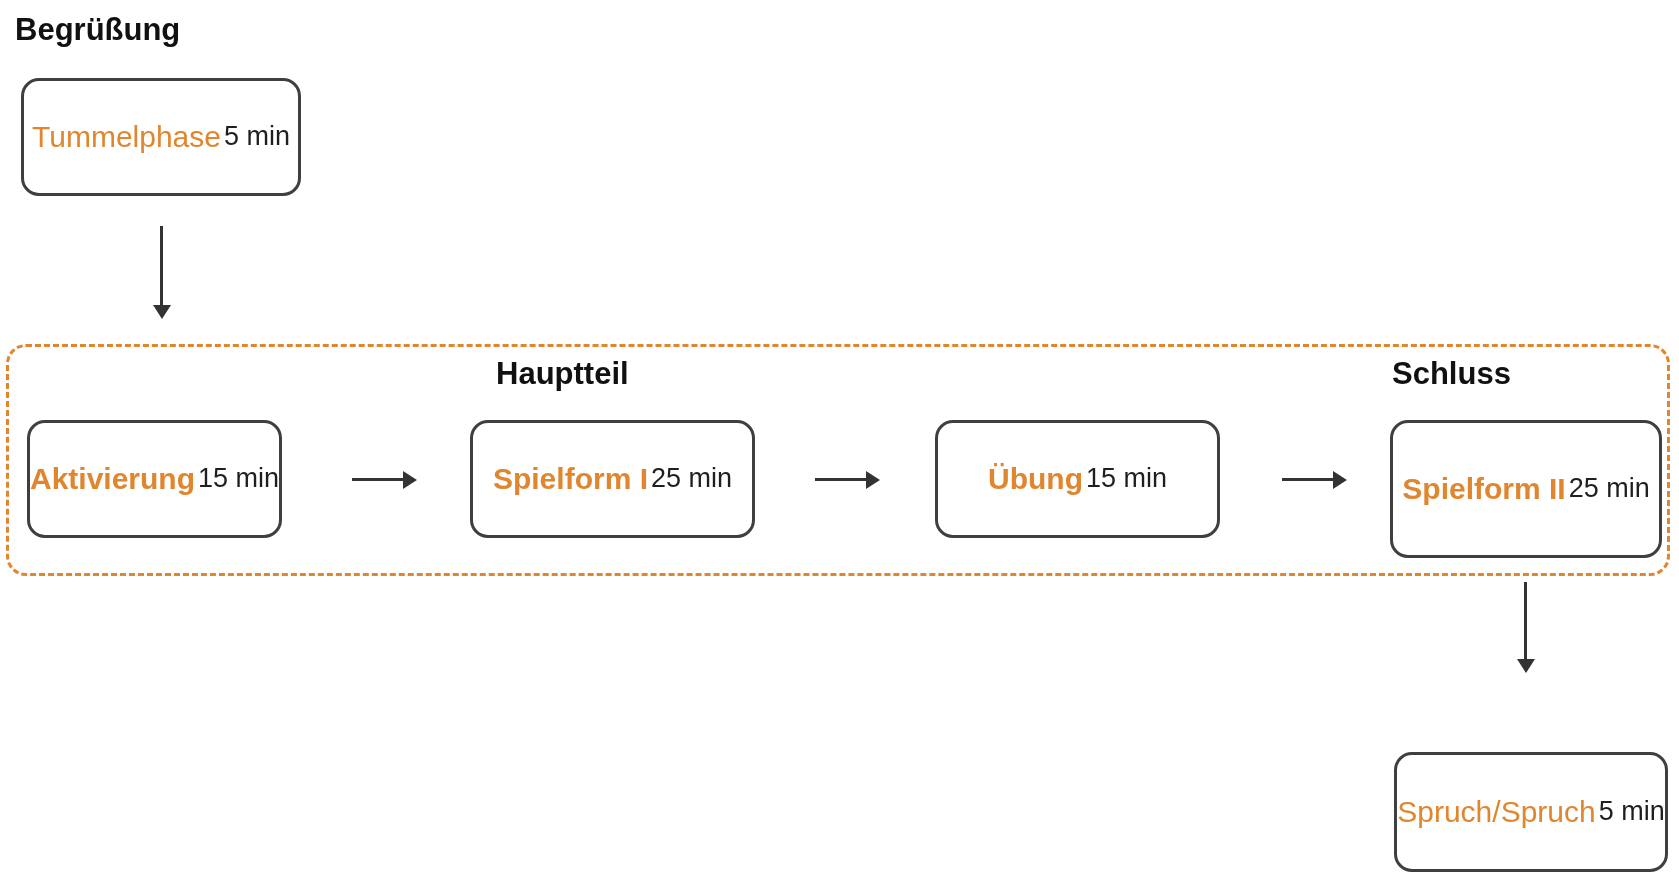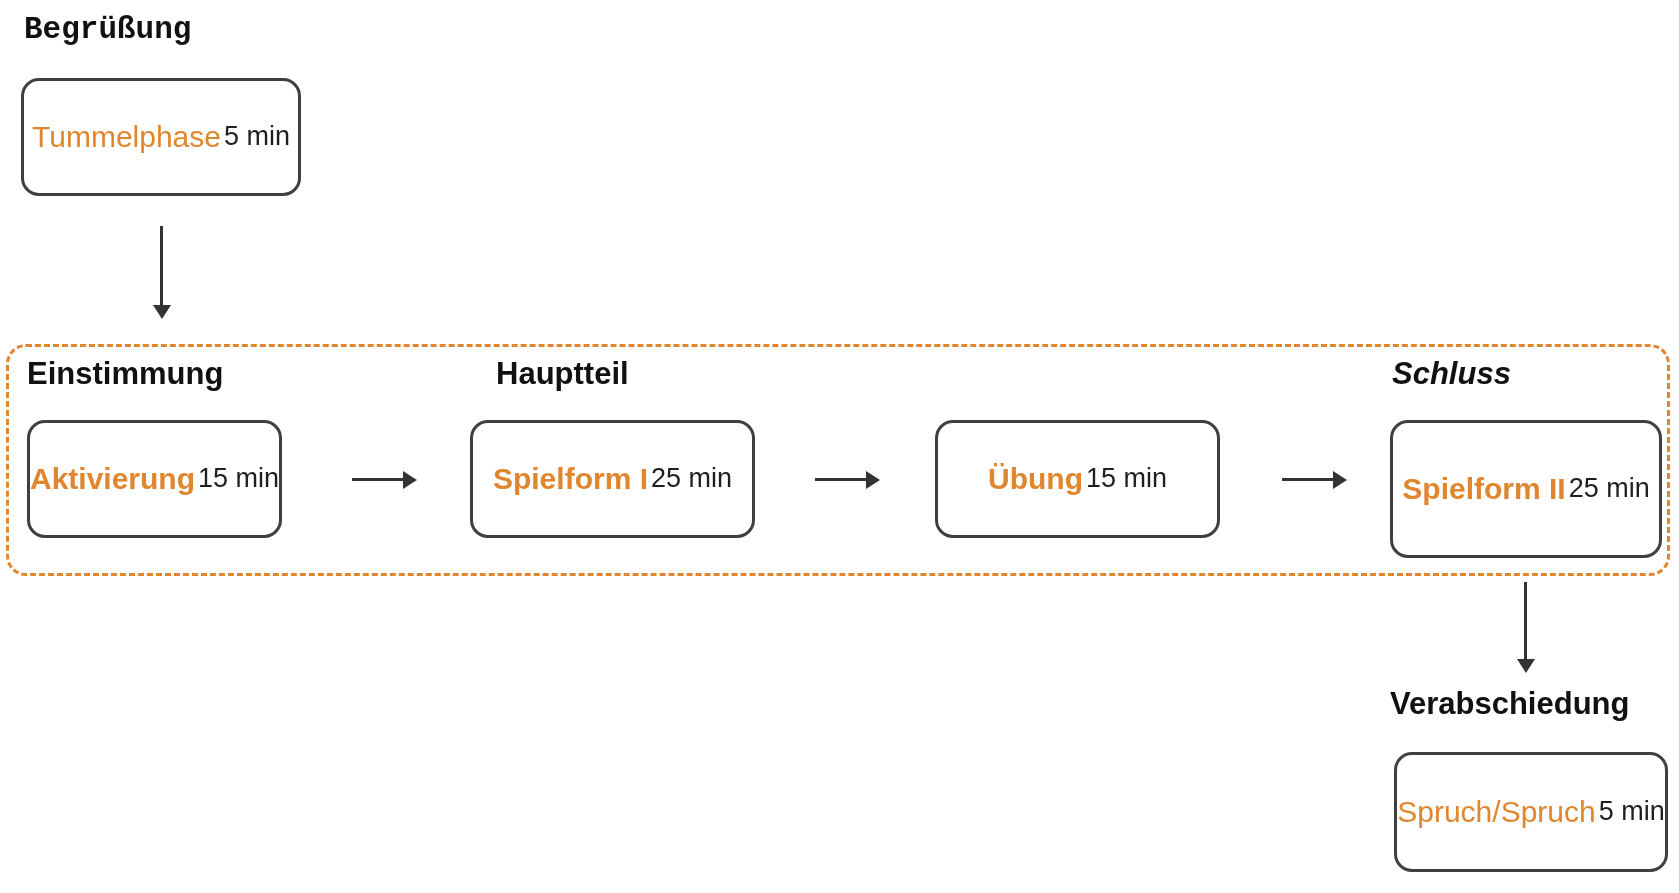--- a/index.html
+++ b/index.html
@@ -82,34 +82,33 @@
     border-top:9px solid transparent;
     border-bottom:9px solid transparent;
     border-left:14px solid #333;
   }
 </style>
 </head>
 <body>
 
 <div class="canvas">
 
-  <div class="section-heading" style="left:24px; top:12px;font-family:Liberation Mono, monospace;">Begrüßung</div>
+  <div class="section-heading" style="left:15px; top:12px;">Begrüßung</div>
 
   <div class="node" style="left:21px; top:78px; width:280px; height:118px;">
     <div class="node-title">Tummelphase</div>
     <div class="node-duration">5 min</div>
   </div>
 
   <div class="arrow-down" style="left:160px; top:226px; height:80px;"></div>
 
   <div class="dashed-container" style="left:6px; top:344px; width:1664px; height:232px;"></div>
 
-  <div class="section-heading" style="left:27px; top:356px;">Einstimmung</div>
   <div class="section-heading" style="left:496px; top:356px;">Hauptteil</div>
-  <div class="section-heading" style="left:1392px; top:356px;font-style:italic;">Schluss</div>
+  <div class="section-heading" style="left:1392px; top:356px;">Schluss</div>
 
   <div class="node" style="left:27px; top:420px; width:255px; height:118px;">
     <div class="node-title bold">Aktivierung</div>
     <div class="node-duration">15 min</div>
   </div>
 
   <div class="arrow-right" style="left:352px; top:478px; width:52px;"></div>
 
   <div class="node" style="left:470px; top:420px; width:285px; height:118px;">
     <div class="node-title bold">Spielform I</div>
@@ -125,20 +124,19 @@
 
   <div class="arrow-right" style="left:1282px; top:478px; width:52px;"></div>
 
   <div class="node" style="left:1390px; top:420px; width:272px; height:138px;">
     <div class="node-title bold">Spielform II</div>
     <div class="node-duration">25 min</div>
   </div>
 
   <div class="arrow-down" style="left:1524px; top:582px; height:78px;"></div>
 
-  <div class="section-heading" style="left:1390px; top:686px;">Verabschiedung</div>
 
   <div class="node" style="left:1394px; top:752px; width:274px; height:120px;">
     <div class="node-title">Spruch/Spruch</div>
     <div class="node-duration">5 min</div>
   </div>
 
 </div>
 
 </body></html>

